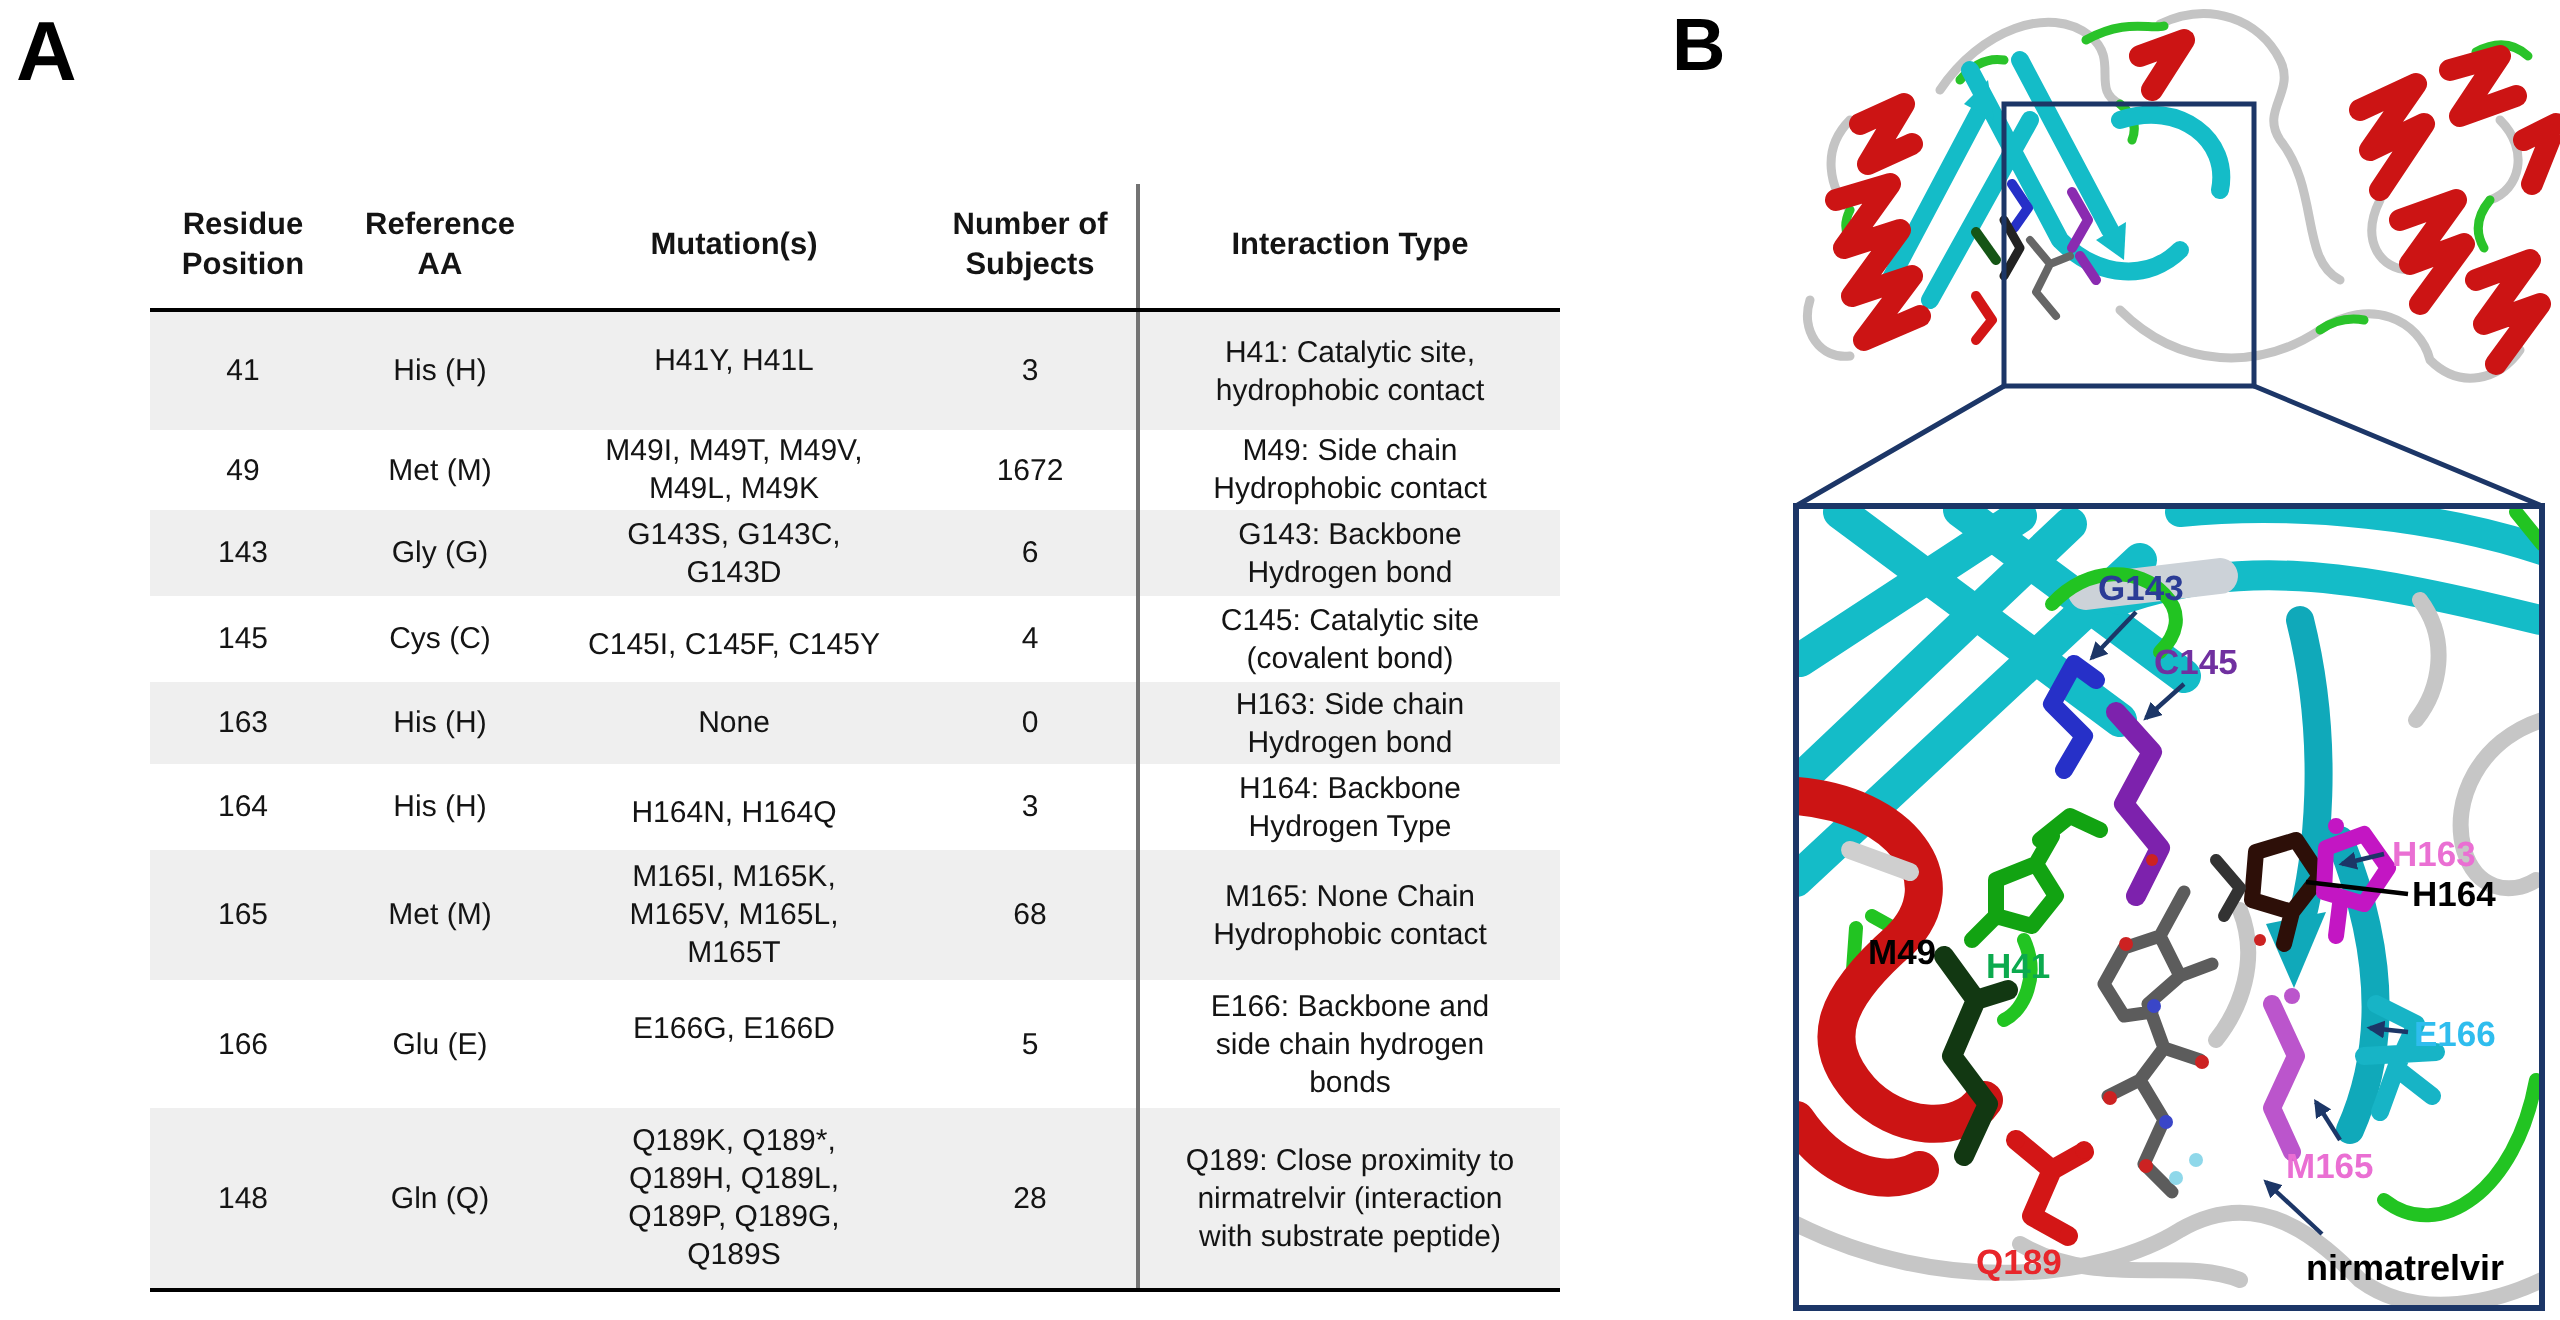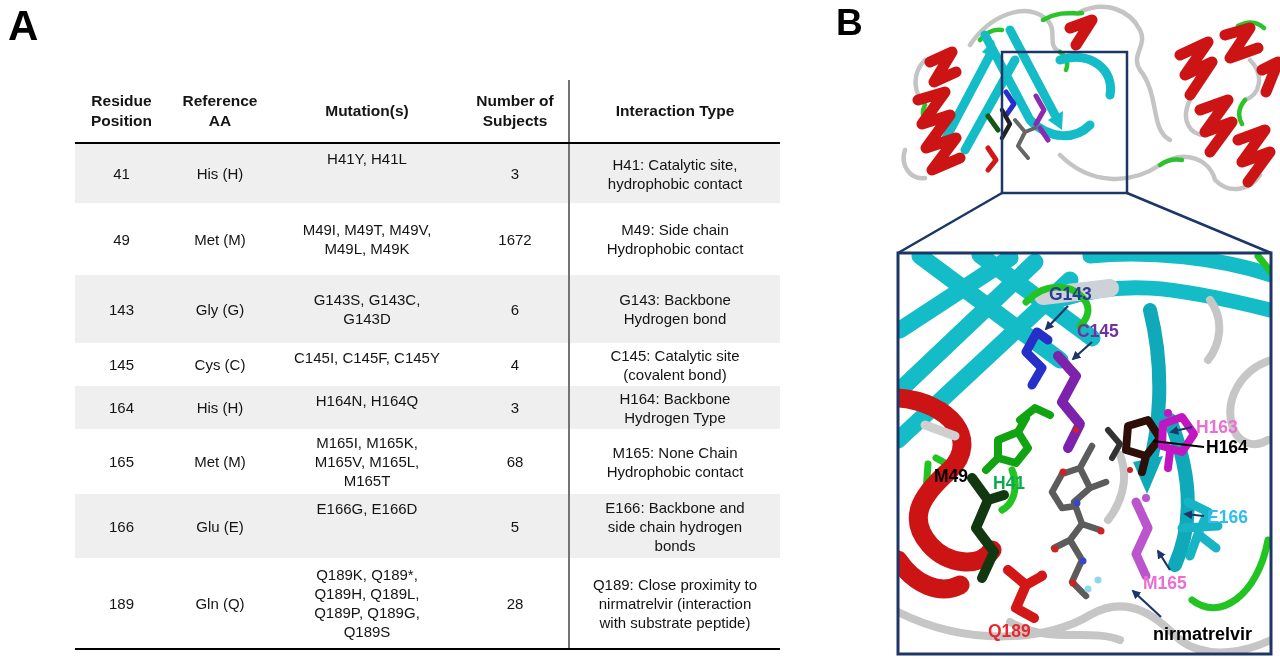--- a/index.html
+++ b/index.html
@@ -1,29 +1,29 @@
 <!DOCTYPE html>
 <html><head>
 <meta charset="utf-8">
 <style>
   html,body{margin:0;padding:0;background:#fff;}
   #canvas{position:relative;width:1280px;height:660px;background:#fff;overflow:hidden;
           font-family:"Liberation Sans",sans-serif;}
   .panel-label{position:absolute;font-weight:bold;color:#000;}
   #labelA{left:8px;top:2px;font-size:42px;}
   #labelB{left:836px;top:2px;font-size:37px;}
-  #mutTable{position:absolute;left:75px;top:80px;width:705px;border-collapse:collapse;
+  #mutTable{position:absolute;left:75px;top:92px;width:705px;border-collapse:collapse;
             table-layout:fixed;color:#141414;}
   #mutTable th{font-size:15.5px;line-height:20px;font-weight:700;text-align:center;
                vertical-align:middle;border-bottom:2px solid #000;padding:2px 4px;
                white-space:pre-line;height:58px;}
   #mutTable td{font-size:15px;line-height:19px;text-align:center;vertical-align:middle;
                padding:0 5px;}
   #mutTable td.pre{white-space:pre-line;}
-  #mutTable td.mut-top{vertical-align:top;padding-top:5px;}
+  #mutTable td.mut-top{vertical-align:top;padding-top:15px;}
   #mutTable th:last-child,#mutTable td:last-child{border-left:2px solid #737373;}
   #mutTable tbody tr:nth-child(odd){background:#efefef;}
   #mutTable tbody tr:last-child td{border-bottom:2px solid #000;}
   #structureSvg{position:absolute;left:830px;top:0;}
   #structureSvg text{font-family:"Liberation Sans",sans-serif;font-weight:bold;font-size:17.5px;}
   #structureSvg text.lig{font-size:18px;}
 </style>
 </head>
 <body>
 
@@ -54,45 +54,53 @@
       </thead>
     <tbody>
         <tr style="height: 60px;">
           <td>41</td>
           <td>His (H)</td>
           <td class="pre mut-top">H41Y, H41L</td>
           <td>3</td>
           <td class="pre">H41: Catalytic site,
 hydrophobic contact</td>
         </tr>
-        <tr style="height: 72px;">
+        <tr style="height: 40px;">
           <td>49</td>
           <td>Met (M)</td>
           <td class="pre">M49I, M49T, M49V,
 M49L, M49K</td>
           <td>1672</td>
           <td class="pre">M49: Side chain
 Hydrophobic contact</td>
         </tr>
-        <tr style="height: 68px;">
+        <tr style="height: 43px;">
           <td>143</td>
           <td>Gly (G)</td>
           <td class="pre">G143S, G143C,
 G143D</td>
           <td>6</td>
           <td class="pre">G143: Backbone
 Hydrogen bond</td>
         </tr>
         <tr style="height: 43px;">
           <td>145</td>
           <td>Cys (C)</td>
           <td class="pre mut-top">C145I, C145F, C145Y</td>
           <td>4</td>
           <td class="pre">C145: Catalytic site
 (covalent bond)</td>
+        </tr>
+        <tr style="height: 41px;">
+          <td>163</td>
+          <td>His (H)</td>
+          <td class="pre">None</td>
+          <td>0</td>
+          <td class="pre">H163: Side chain
+Hydrogen bond</td>
         </tr>
         <tr style="height: 43px;">
           <td>164</td>
           <td>His (H)</td>
           <td class="pre mut-top">H164N, H164Q</td>
           <td>3</td>
           <td class="pre">H164: Backbone
 Hydrogen Type</td>
         </tr>
         <tr style="height: 65px;">
@@ -108,21 +116,21 @@
         <tr style="height: 64px;">
           <td>166</td>
           <td>Glu (E)</td>
           <td class="pre mut-top">E166G, E166D</td>
           <td>5</td>
           <td class="pre">E166: Backbone and
 side chain hydrogen
 bonds</td>
         </tr>
         <tr style="height: 91px;">
-          <td>189</td>
+          <td>148</td>
           <td>Gln (Q)</td>
           <td class="pre">Q189K, Q189*,
 Q189H, Q189L,
 Q189P, Q189G,
 Q189S</td>
           <td>28</td>
           <td class="pre">Q189: Close proximity to
 nirmatrelvir (interaction
 with substrate peptide)</td>
         </tr>

